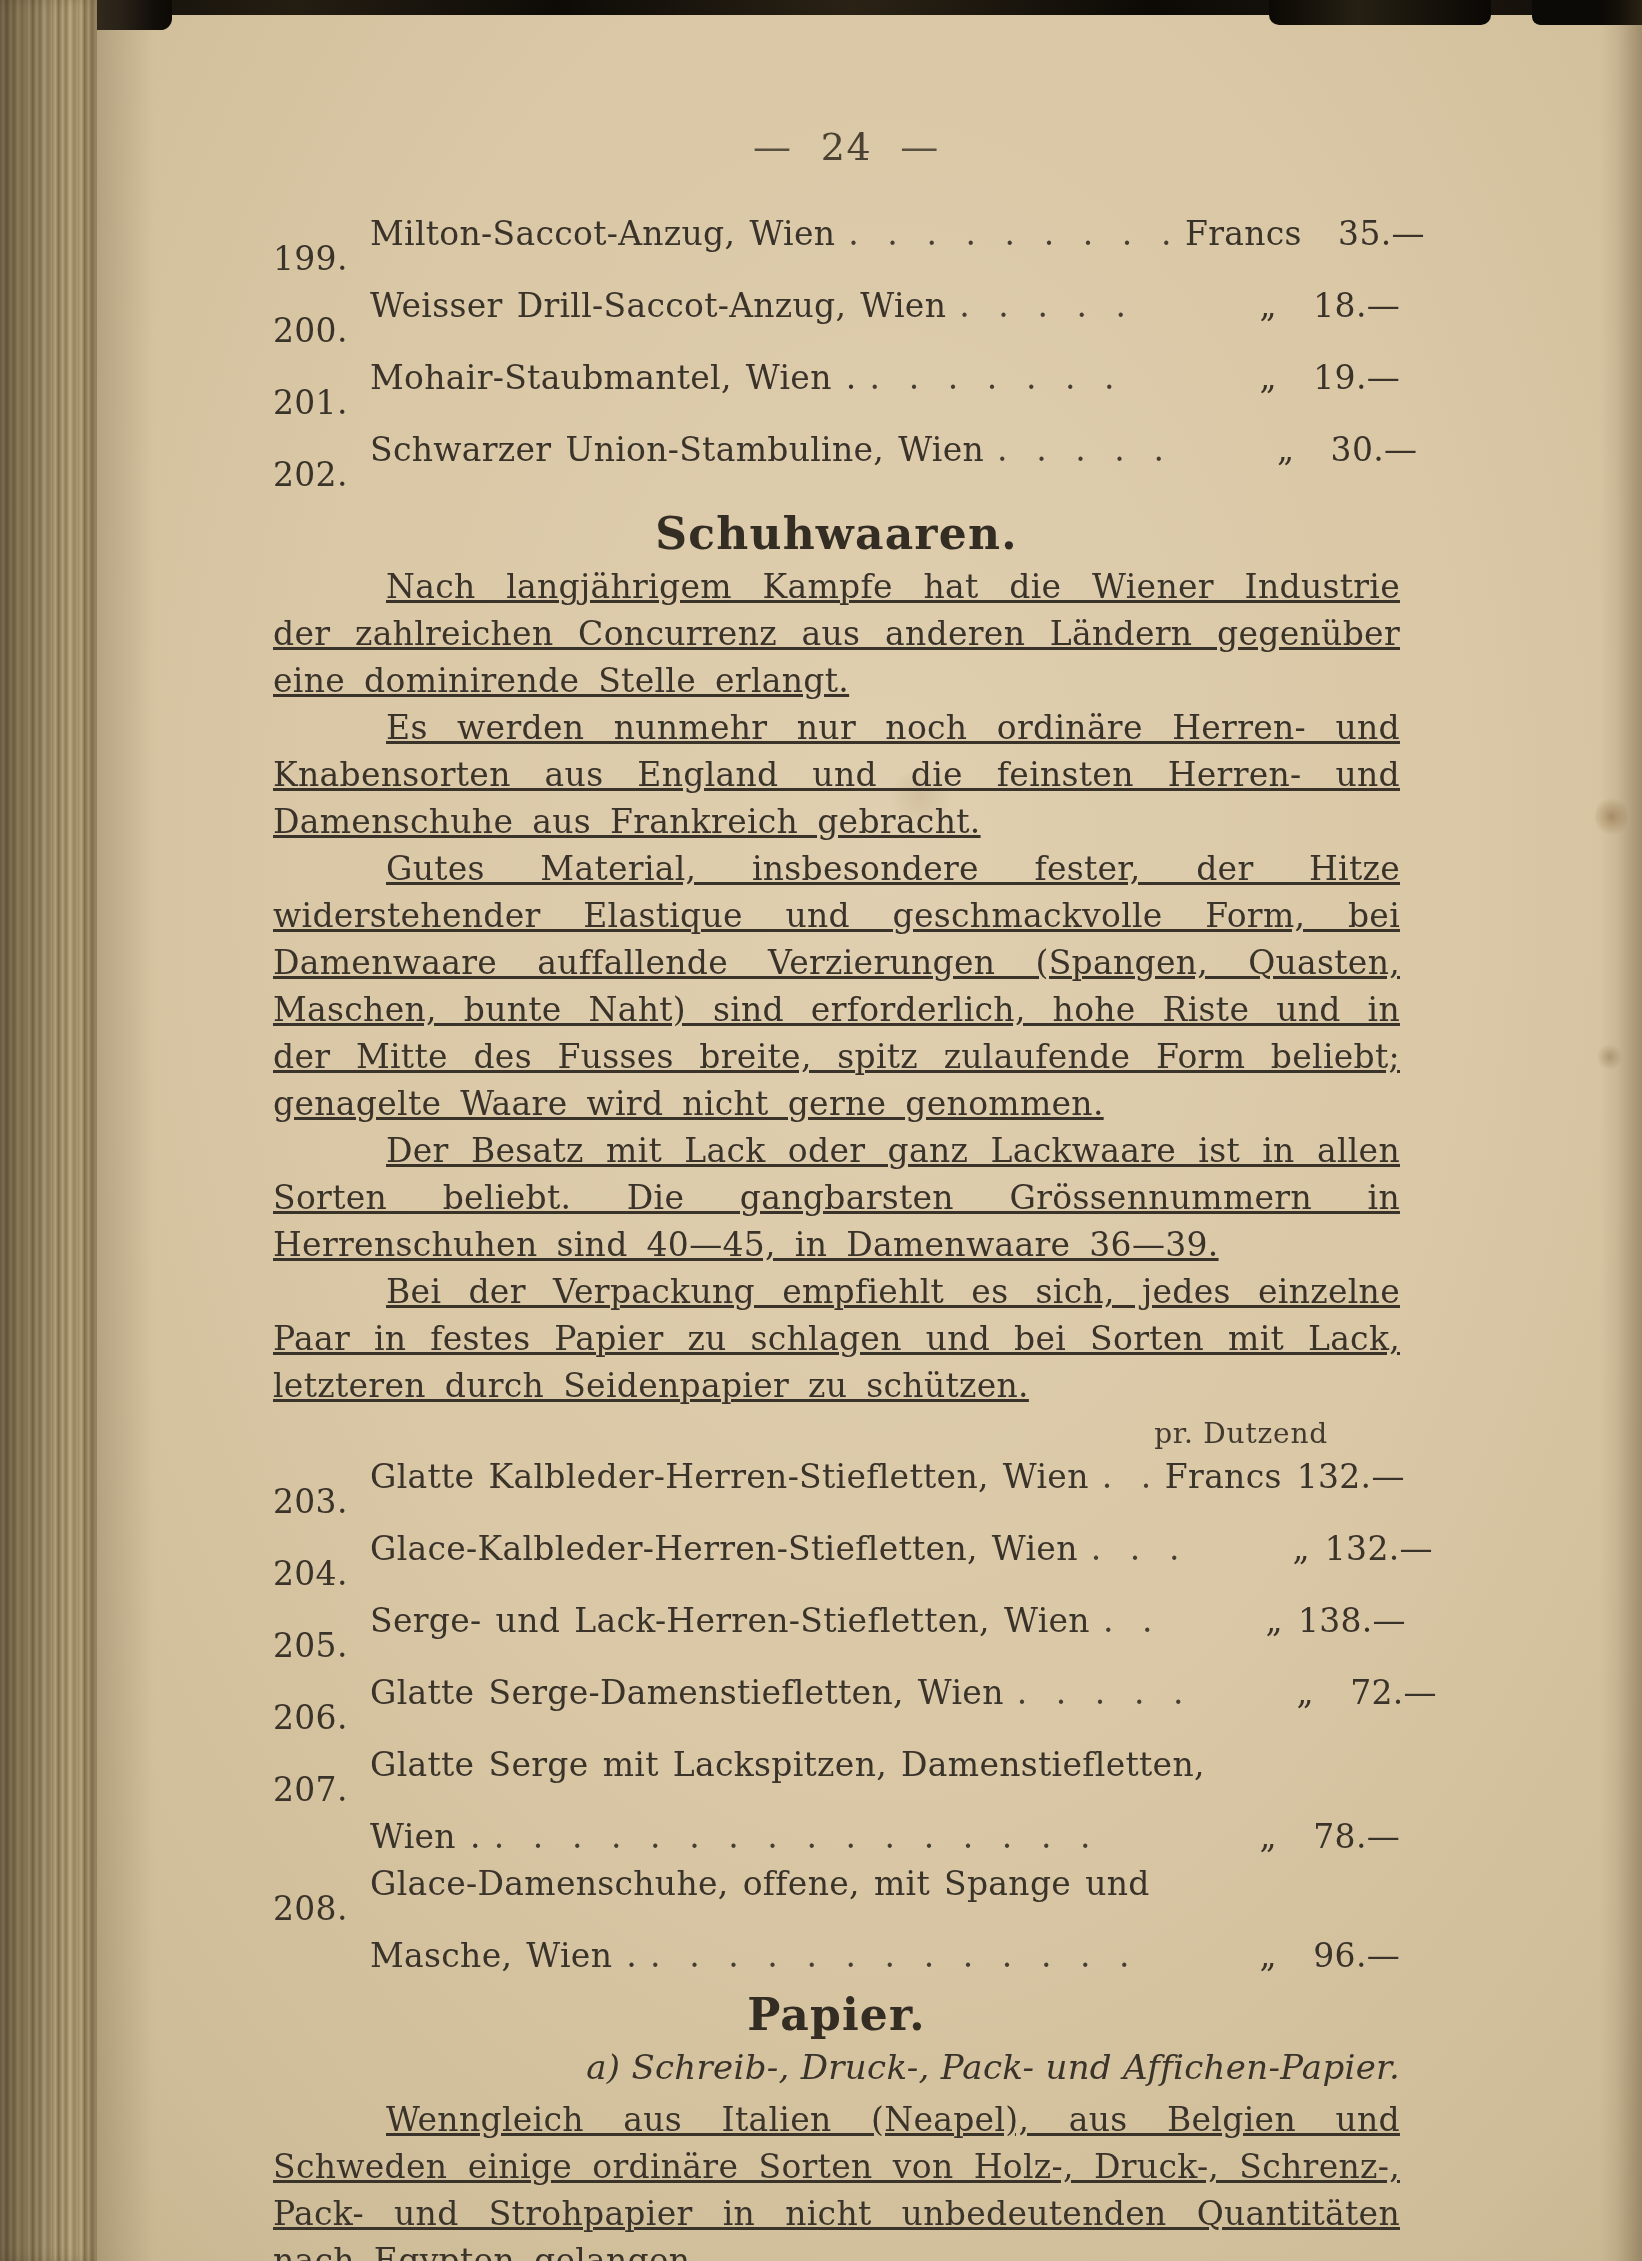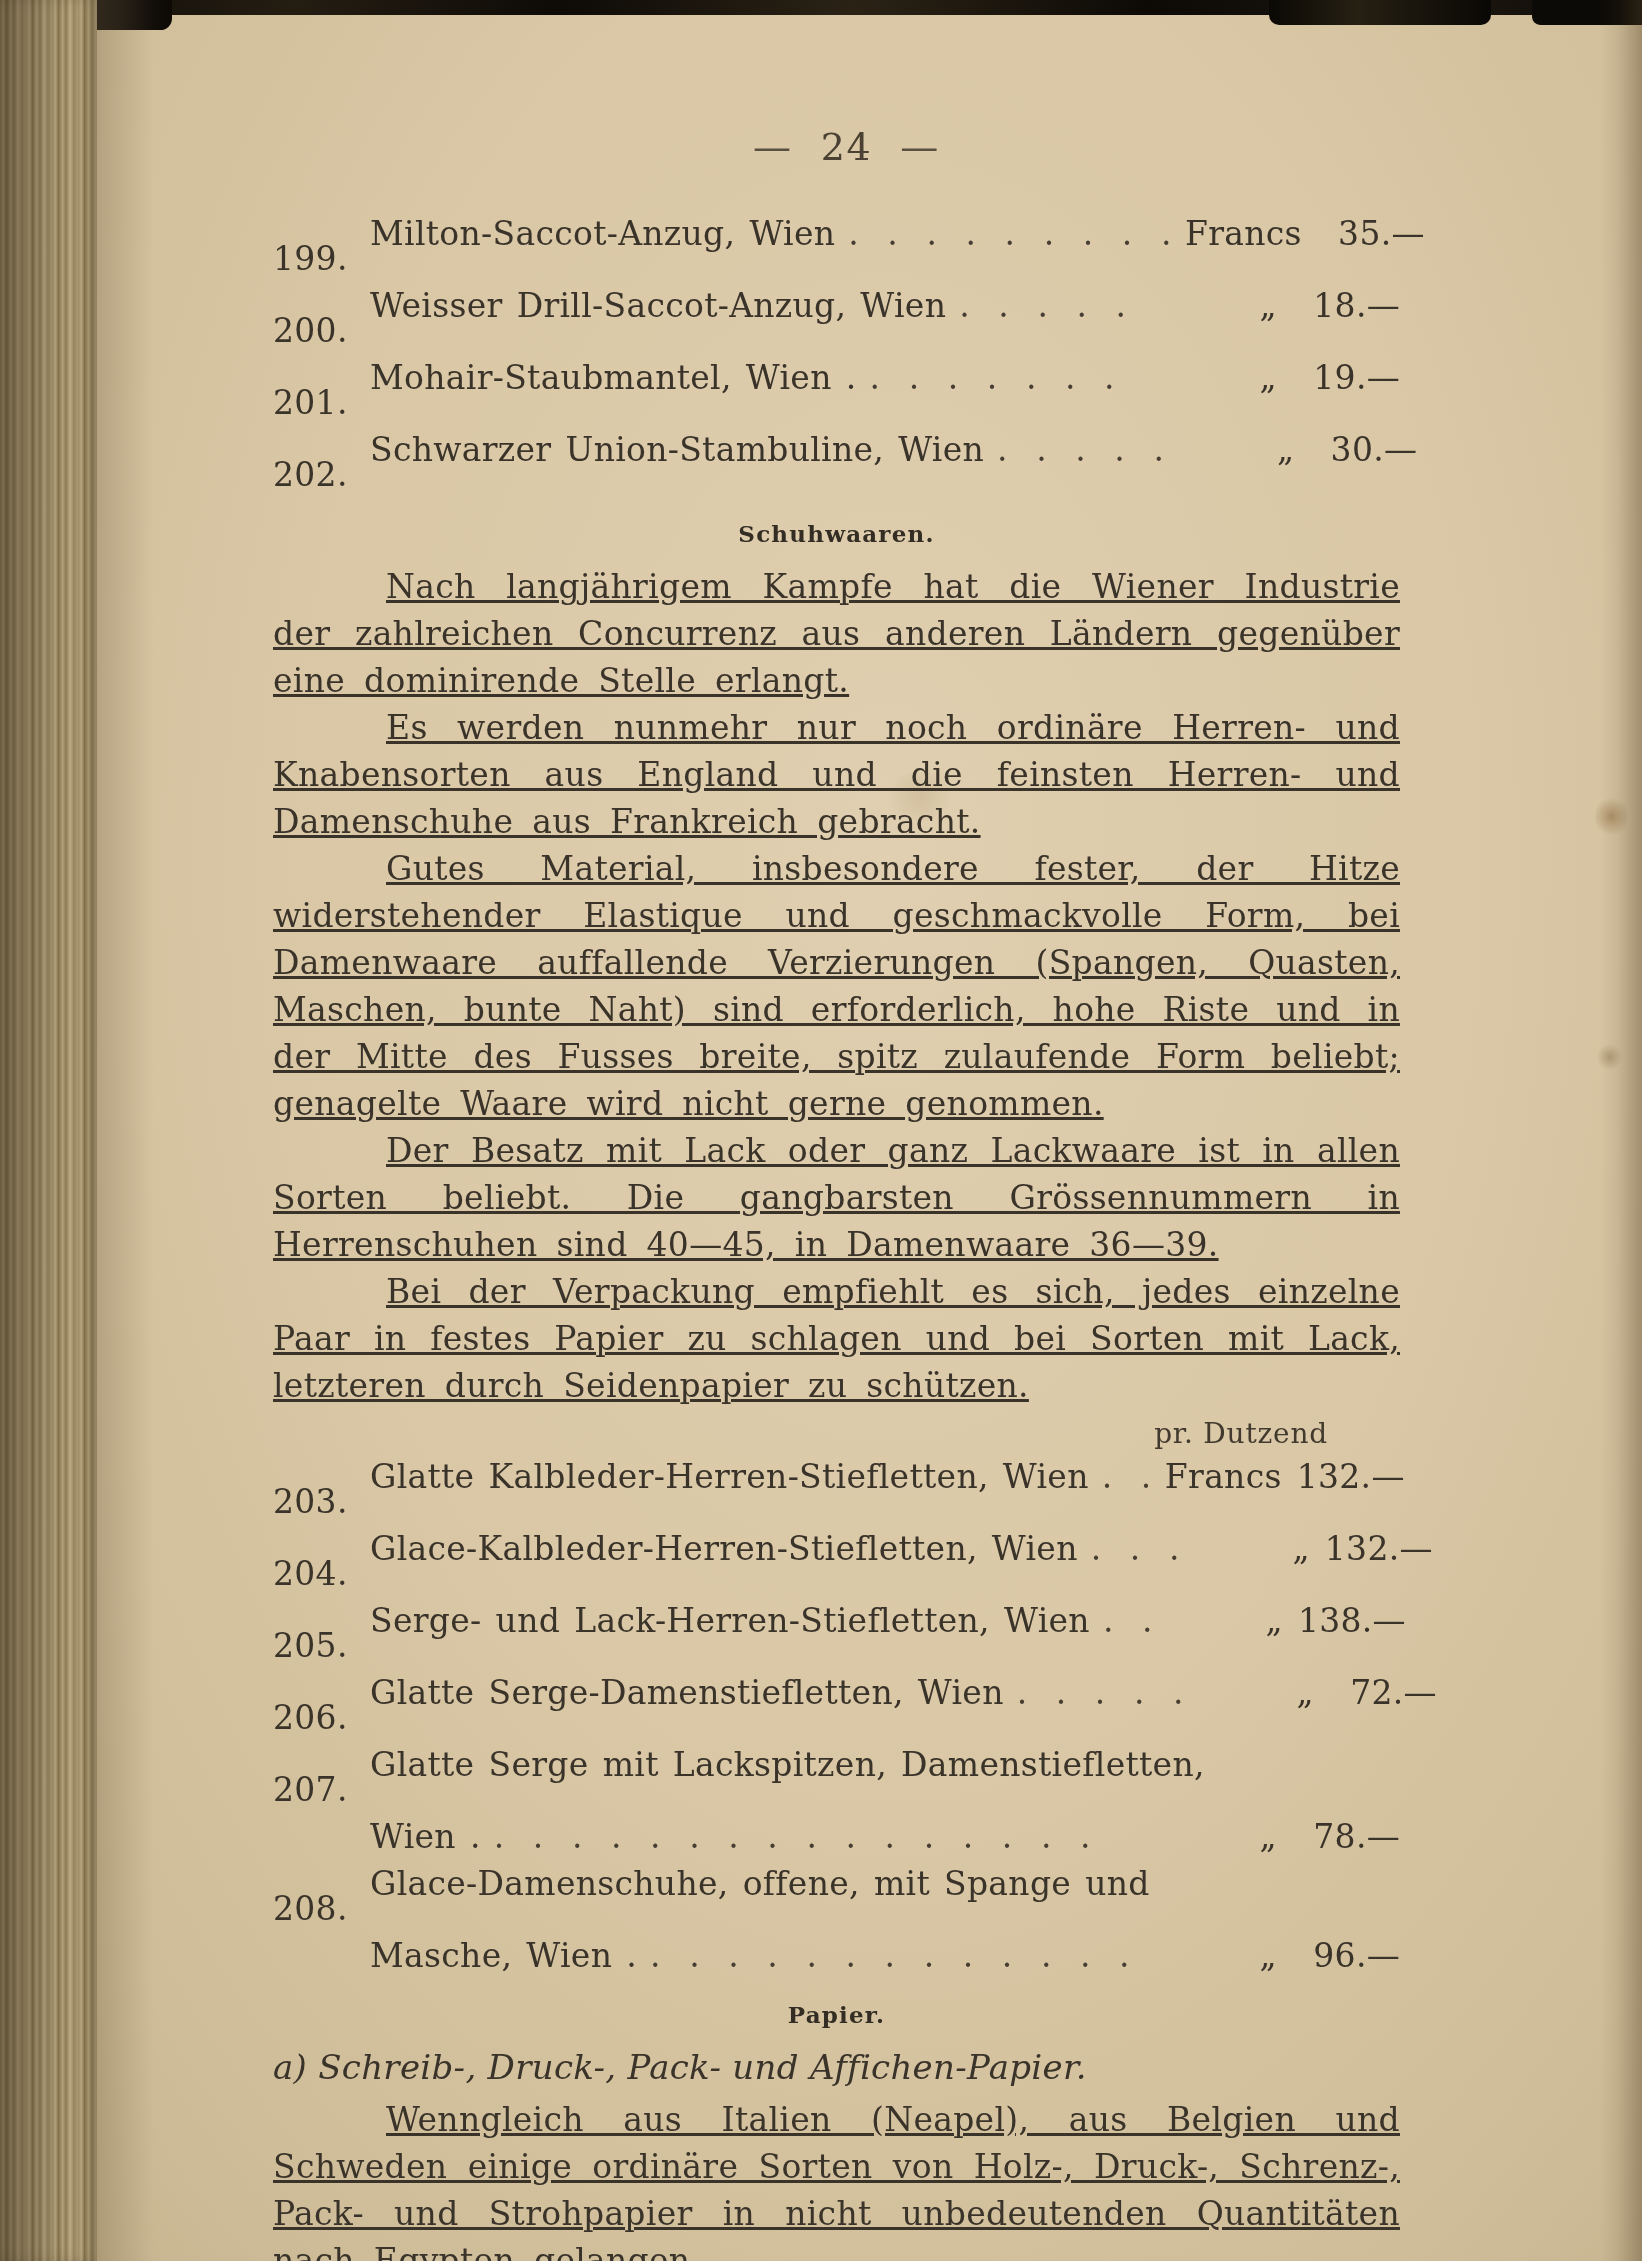--- a/index.html
+++ b/index.html
@@ -53,25 +53,25 @@
   .page-num-row .dash { margin:0 28px; color:#5a5040; }
 
   
   .content {
     position:absolute; left:273px; top:210px; width:1127px;
     color:#3a332a; font-size:33px; line-height:47px; letter-spacing:0.3px;
   }
   .content p { margin:0; text-indent:113px; text-align:justify; word-spacing:8.2px;text-decoration:underline; }
 
   .section-heading {
-    text-align:center; font-weight:bold; font-size:23px;
+    text-align:center; font-weight:bold; font-size:44px;
     letter-spacing:1.2px; margin:11.5px 0 6.6px; color:#332d24; text-indent:0;
   }
   .subheading {
-    text-align:left; font-style:italic; font-size:34px;
+    text-align:right; font-style:italic; font-size:34px;
     margin:3.3px 0 5px; color:#3a332a;
   }
   .price-note {
     text-align:right; padding-right:72px; font-size:28px; line-height:39px;
     margin-top:5px; color:#423a2e; letter-spacing:0.8px;
   }
 
   .row { display:flex; word-spacing:3.3px; }
   .row .no    { flex:none; width:97px;margin-top:25px; }
   .row .desc  { flex:1; white-space:nowrap; overflow:visible; }

